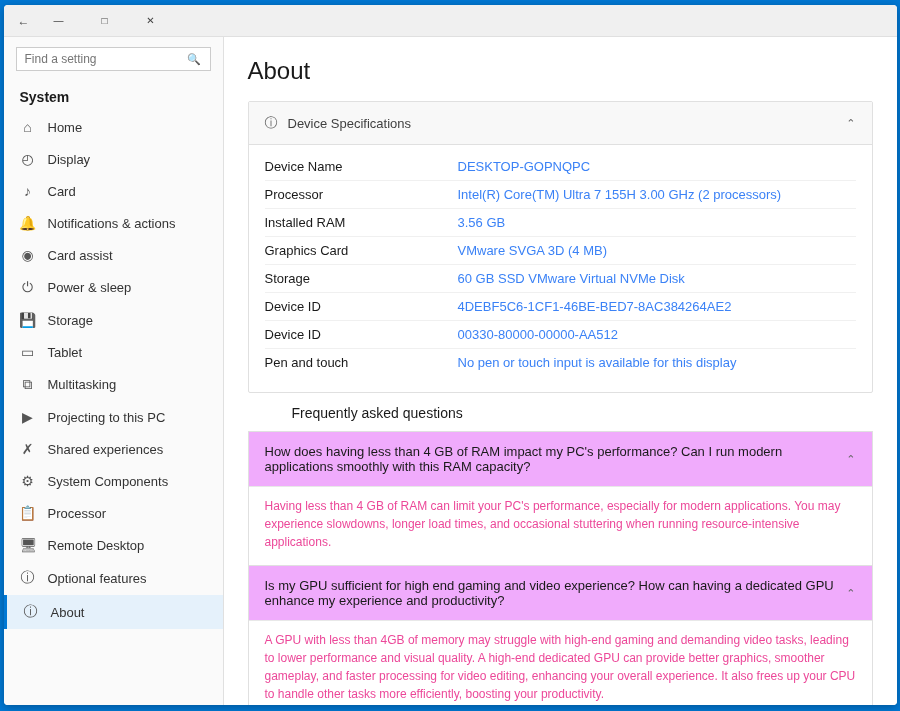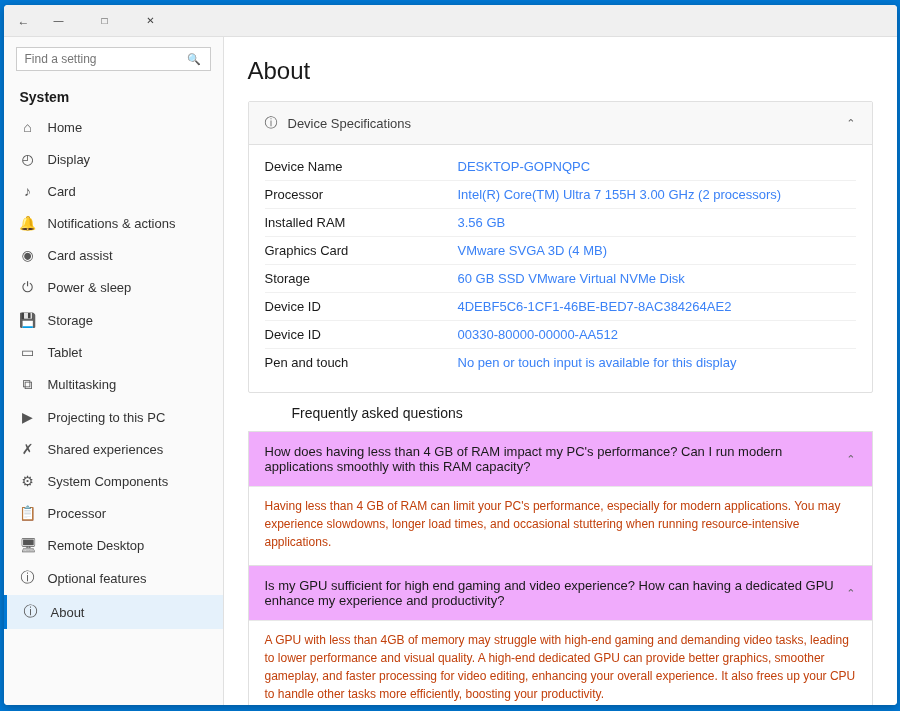--- a/index.html
+++ b/index.html
@@ -207,21 +207,21 @@
     .faq-title {
       font-size: 13px;
       font-weight: 500;
       color: #1a1a1a;
       flex: 1;
       margin-right: 10px;
     }
     .faq-body {
       padding: 10px 16px 14px;
       font-size: 12px;
-      color: #c2410c;
+      color: #ec4899;
       line-height: 1.5;
       border-top: 1px solid #e8e8e8;
     }
     .faq-container {
       border: 1px solid #e0e0e0;
       margin-bottom: 12px;
     }
     .faq-container .faq-section {
       border: none;
       border-bottom: 1px solid #e0e0e0;

